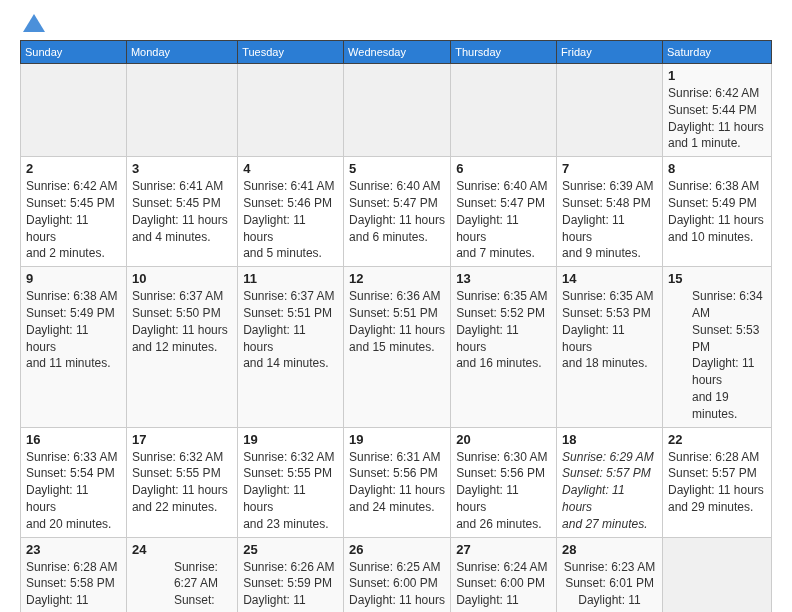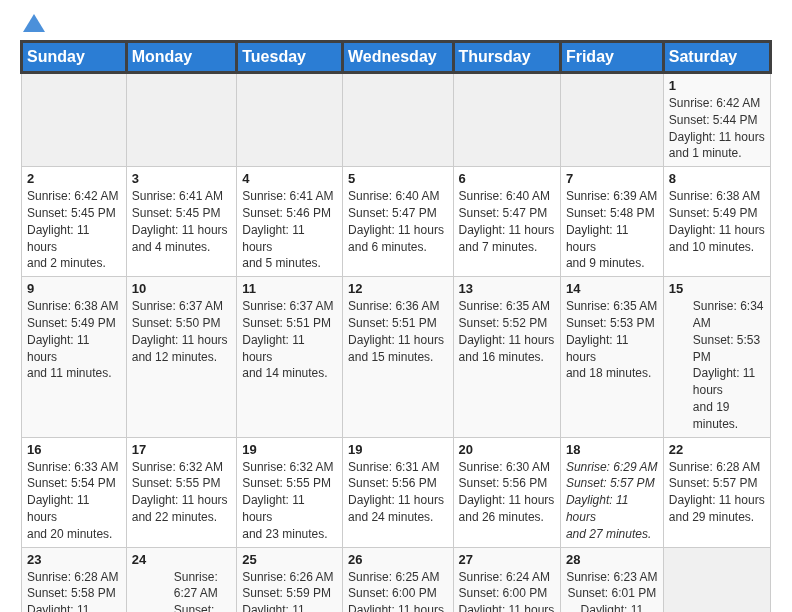--- a/index.html
+++ b/index.html
@@ -51,23 +51,23 @@
       width: 100%;
       border-collapse: collapse;
       margin-top: 8px;
       font-size: 10.5px;
     }
     .calendar thead th {
       background-color: #2b7dd4;
       color: #fff;
       padding: 5px 4px;
       text-align: left;
-      font-size: 16px;
-      font-weight: bold;
-      border: 3px solid #404040;
+      font-size: 11px;
+      font-weight: normal;
+      border: 1px solid #404040;
     }
     .calendar tbody td {
       vertical-align: top;
       border: 1px solid #ccc;
       padding: 4px 5px;
       width: 113px;
       height: 78px;
       background: #fff;
     }
     .calendar tbody tr:nth-child(odd) td {

